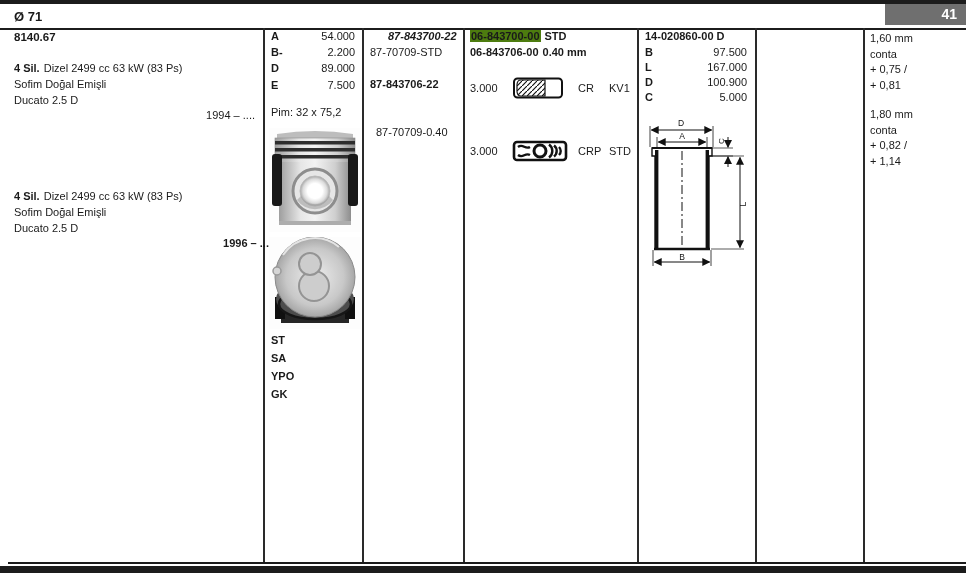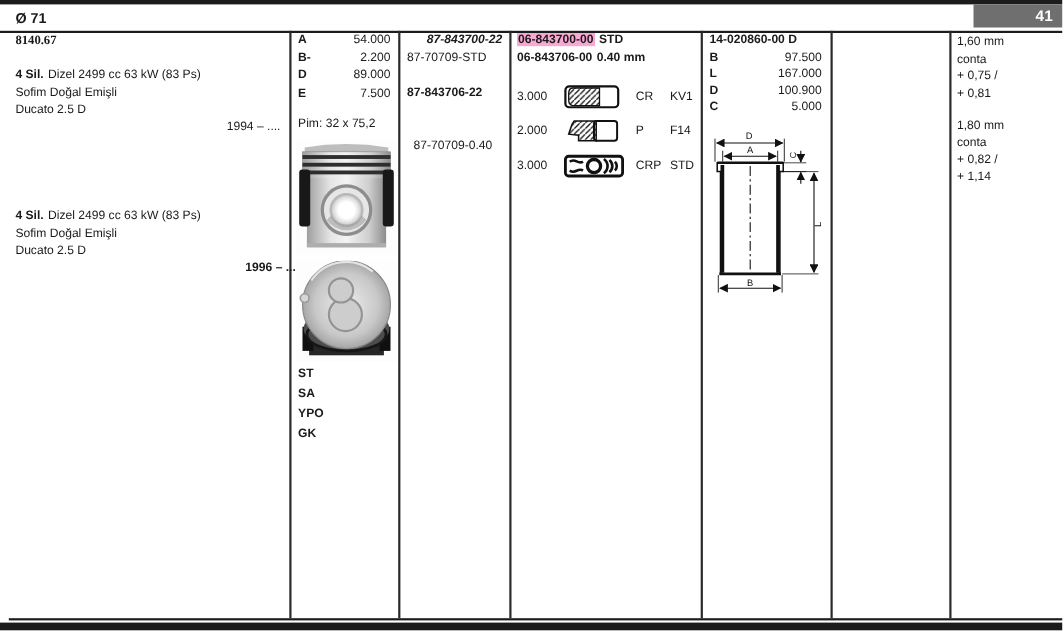--- a/index.html
+++ b/index.html
@@ -4,21 +4,21 @@
 <style>
   html,body{margin:0;padding:0;background:#fff;}
   .page{position:relative;width:966px;height:574px;background:#ffffff;
         font-family:"Liberation Sans", sans-serif;color:#1a1a1a;overflow:hidden;}
   .abs{position:absolute;}
   .t{font-size:11px;line-height:13px;white-space:nowrap;}
   .b{font-weight:bold;}
   .hdr{font-size:13px;font-weight:bold;}
   .rule-h{position:absolute;background:#1c1c1c;}
   .vline{position:absolute;width:2px;top:28px;height:534px;background:#2a2a2a;}
-  .hl{background:#f9a8d4;padding:0 1px;}
+  .hl{background:#4d7c0f;padding:0 1px;}
   .dimrow{position:absolute;display:flex;justify-content:space-between;}
   .badge{position:absolute;left:885px;top:4px;width:81px;height:21px;background:#6f6f6f;
          color:#ffffff;font-size:14px;font-weight:bold;text-align:right;
          line-height:21px;padding-right:9px;box-sizing:border-box;}
   .years{position:absolute;width:102px;text-align:right;}
   .ringrow{position:absolute;width:172px;height:24px;}
   svg text{font-family:"Liberation Sans", sans-serif;}
 </style>
 </head>
 <body>
@@ -61,21 +61,21 @@
   <div class="vline" style="left:263px;"></div>
   <div class="vline" style="left:362px;"></div>
   <div class="vline" style="left:463px;"></div>
   <div class="vline" style="left:637px;"></div>
   <div class="vline" style="left:755px;"></div>
   <div class="vline" style="left:863px;"></div>
 
   <div class="rule-h" style="left:8px;top:562px;width:958px;height:2px;"></div>
   <div class="rule-h" style="left:0;top:566px;width:966px;height:7px;"></div>
 
-  <span class="abs t b" style="left:14px;top:31px;font-size:11.5px;font-family:Liberation Serif, serif;">8140.67</span>
+  <span class="abs t b" style="left:14px;top:31px;font-size:11.5px;">8140.67</span>
   <span class="abs t" style="left:14px;top:62px;">
     <span class="b">4 Sil.</span><span style="margin-left:4px;">Dizel 2499 cc 63 kW (83 Ps)</span>
   </span>
   <span class="abs t" style="left:14px;top:78px;">Sofim Doğal Emişli</span>
   <span class="abs t" style="left:14px;top:94px;">Ducato 2.5 D</span>
   <span class="abs t years" style="left:153px;top:109px;">1994 – ....</span>
 
   <span class="abs t" style="left:14px;top:190px;">
     <span class="b">4 Sil.</span><span style="margin-left:4px;">Dizel 2499 cc 63 kW (83 Ps)</span>
   </span>
@@ -151,29 +151,20 @@
   <div class="ringrow" style="left:470px;top:76px;">
     <span class="abs t" style="left:0;top:6px;">3.000</span>
     <svg class="abs" style="left:42px;top:0;" width="52" height="24" viewBox="0 0 52 24">
       <rect x="2" y="2.5" width="48" height="19" rx="3.5" fill="#ffffff" stroke="#111" stroke-width="2"></rect>
       <path d="M9 4 H33 V20 H9 Q5 20 5 15 V9 Q5 4 9 4 Z" fill="url(#hx)" stroke="#111" stroke-width="1.2"></path>
     </svg>
     <span class="abs t" style="left:108px;top:6px;">CR</span>
     <span class="abs t" style="left:139px;top:6px;">KV1</span>
   </div>
 
-  <div class="ringrow" style="left:470px;top:107px;">
-    <span class="abs t" style="left:0;top:6px;">2.000</span>
-    <svg class="abs" style="left:42px;top:0;" width="52" height="24" viewBox="0 0 52 24">
-      <rect x="28" y="3" width="21" height="18" rx="2.5" fill="#ffffff" stroke="#111" stroke-width="1.8"></rect>
-      <path d="M10 3 L30 3 L30 21 L14 21 L14 16 L5 15 L8 6 Z" fill="url(#hx)" stroke="#111" stroke-width="1.4"></path>
-    </svg>
-    <span class="abs t" style="left:108px;top:6px;">P</span>
-    <span class="abs t" style="left:139px;top:6px;">F14</span>
-  </div>
 
   <div class="ringrow" style="left:470px;top:139px;">
     <span class="abs t" style="left:0;top:6px;">3.000</span>
     <svg class="abs" style="left:42px;top:0;" width="56" height="24" viewBox="0 0 56 24">
       <rect x="2" y="3" width="52" height="18" rx="3" fill="#ffffff" stroke="#111" stroke-width="2.6"></rect>
       <path d="M6 8 C11 4 13 11 18 8" fill="none" stroke="#111" stroke-width="2.4"></path>
       <path d="M6 16 C11 20 13 13 18 16" fill="none" stroke="#111" stroke-width="2.4"></path>
       <circle cx="28" cy="12" r="6" fill="#ffffff" stroke="#111" stroke-width="3"></circle>
       <path d="M37 5.5 A8 8 0 0 1 37 18.5" fill="none" stroke="#111" stroke-width="2.4"></path>
       <path d="M42 6.5 A7 7 0 0 1 42 17.5" fill="none" stroke="#111" stroke-width="2.4"></path>

